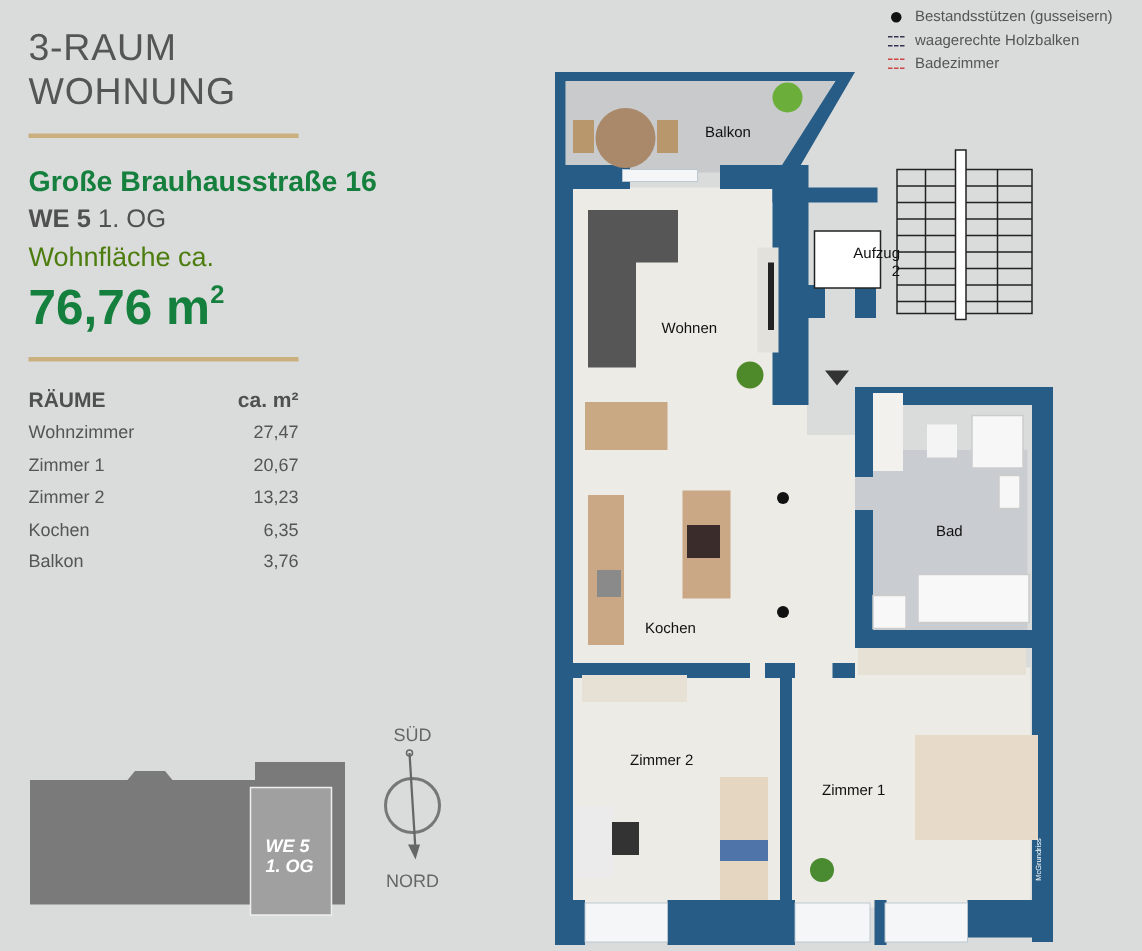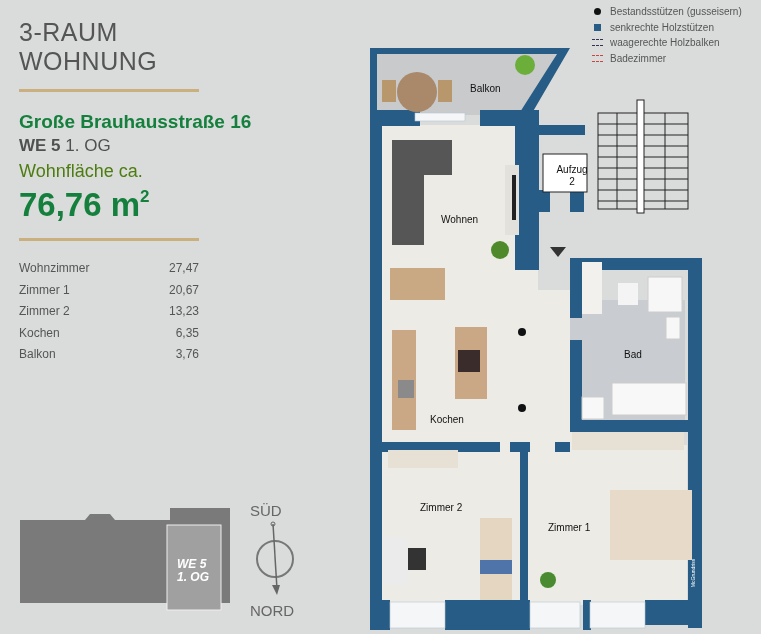--- a/index.html
+++ b/index.html
@@ -15,37 +15,41 @@
   .area sup { font-size:17px; vertical-align:14px; }
   .rooms { left:19px; top:258px; width:180px; font-size:12px; color:#555; }
   .rooms .hdr { display:flex; justify-content:space-between; font-weight:bold; font-size:14px; color:#505050; margin-bottom:4px; }
   .rooms .row { display:flex; justify-content:space-between; height:21.5px; line-height:21.5px; }
   .legend { left:590px; top:4px; font-size:10px; color:#555; }
   .legend .li { display:flex; align-items:center; height:15.5px; }
   .legend .sym { width:14px; margin-right:6px; display:flex; justify-content:center; }
   .plan { left:360px; top:40px; width:401px; height:594px; }
   .lbl { position:absolute; font-size:10px; color:#111; }
   .mini { left:20px; top:505px; }
-  .compass { left:250px; top:502px; width:50px; height:120px; font-size:15px; color:#666; text-align:left; }
+  .compass { left:250px; top:483px; width:50px; height:120px; font-size:12px; color:#666; text-align:center; }
 </style>
 </head>
 <body>
 
 <div class="abs title">
   <div>3-RAUM</div>
   <div>WOHNUNG</div>
 </div>
 <div class="abs gold" style="top:89px"></div>
 <div class="abs addr">Große Brauhausstraße 16</div>
 <div class="abs we"><b>WE 5</b> <span>1. OG</span></div>
 <div class="abs wf">Wohnfläche ca.</div>
 <div class="abs area"><span>76,76 m</span><sup>2</sup></div>
 <div class="abs gold" style="top:238px"></div>
 
 <div class="abs rooms">
+  <div class="hdr">
+    <span>RÄUME</span>
+    <span>ca. m²</span>
+  </div>
   <div class="row">
       <span>Wohnzimmer</span>
       <span>27,47</span>
     </div>
   <div class="row">
       <span>Zimmer 1</span>
       <span>20,67</span>
     </div>
   <div class="row">
       <span>Zimmer 2</span>
@@ -60,26 +64,20 @@
       <span>3,76</span>
     </div>
 </div>
 
 <div class="abs legend">
   <div class="li">
       <span class="sym">
         <span style="width:7px;height:7px;border-radius:50%;background:#111;display:block"></span>
       </span>
       <span>Bestandsstützen (gusseisern)</span>
-    </div>
-  <div class="li">
-      <span class="sym">
-        <span style="width:7px;height:7px;background:#265c85;display:block"></span>
-      </span>
-      <span>senkrechte Holzstützen</span>
     </div>
   <div class="li">
       <span class="sym">
         <span style="width:11px;height:5px;border-top:1px dashed #335;border-bottom:1px dashed #335;display:block"></span>
       </span>
       <span>waagerechte Holzbalken</span>
     </div>
   <div class="li">
       <span class="sym">
         <span style="width:11px;height:5px;border-top:1px dashed #c44;border-bottom:1px dashed #c44;display:block"></span>
@@ -181,21 +179,21 @@
       <line x1="257" y1="73" x2="257" y2="169"></line>
         <line x1="305" y1="73" x2="305" y2="169"></line>
     </g>
     <rect x="277" y="60" width="7" height="113" fill="#fff" stroke="#222"></rect>
 
     <rect x="183" y="114" width="44" height="38" fill="#fff" stroke="#222"></rect>
     <polygon points="190,207 206,207 198,217" fill="#333"></polygon>
   </svg>
   <div class="lbl" style="left:110px;top:43px">Balkon</div>
   <div class="lbl" style="left:81px;top:174px">Wohnen</div>
-  <div class="lbl" style="left:184px;top:124px;width:56px;text-align:center;line-height:12px">
+  <div class="lbl" style="left:184px;top:124px;width:56px;text-align:right;line-height:12px">
       <div>Aufzug</div>
       <div>2</div>
     </div>
   <div class="lbl" style="left:264px;top:309px">Bad</div>
   <div class="lbl" style="left:70px;top:374px">Kochen</div>
   <div class="lbl" style="left:60px;top:462px">Zimmer 2</div>
   <div class="lbl" style="left:188px;top:482px">Zimmer 1</div>
   <div class="lbl" style="left:319px;top:530px;color:#fff;font-size:5px;transform:rotate(-90deg)">McGrundriss</div>
 </div>
 

